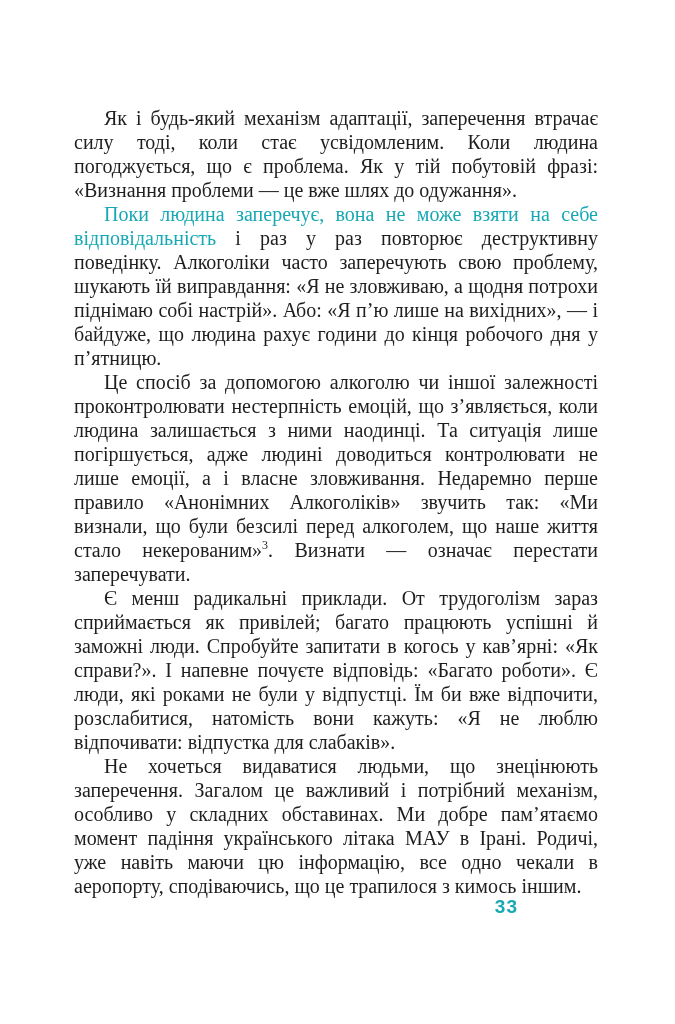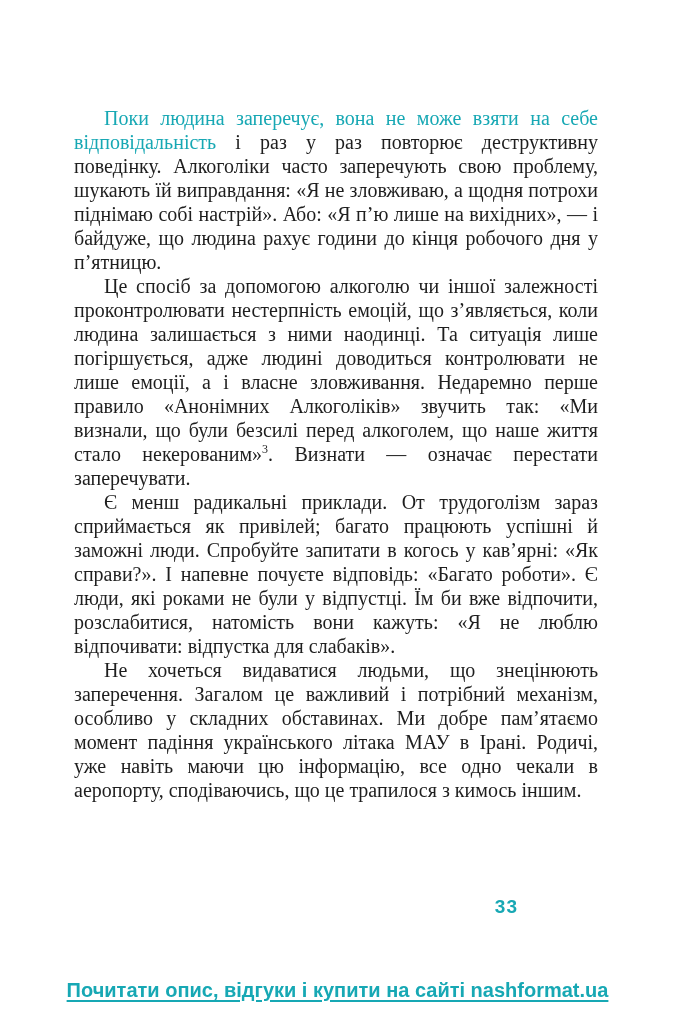--- a/index.html
+++ b/index.html
@@ -78,25 +78,23 @@
     text-underline-offset: 3px;
     cursor: pointer;
   }
 </style>
 </head>
 <body>
 
 <main class="page">
 
   <section class="text-block" id="body-text">
+      <p><span>Як і будь-який механізм адаптації, заперечення втрачає силу тоді, коли стає усвідомленим. Коли людина погоджується, що є проблема. Як у тій побутовій фразі: «Визнання проблеми — це вже шлях до одужання».</span></p>
       <p><span class="highlight">Поки людина заперечує, вона не може взяти на себе відповідальність</span><span> і раз у раз повторює деструктивну поведінку. Алкоголіки часто заперечують свою проблему, шукають їй виправдання: «Я не зловживаю, а щодня потрохи піднімаю собі настрій». Або: «Я п’ю лише на вихідних», — і байдуже, що людина рахує години до кінця робочого дня у п’ятницю.</span></p>
       <p><span>Це спосіб за допомогою алкоголю чи іншої залежності проконтролювати нестерпність емоцій, що з’являється, коли людина залишається з ними наодинці. Та ситуація лише погіршується, адже людині доводиться контролювати не лише емоції, а і власне зловживання. Недаремно перше правило «Анонімних Алкоголіків» звучить так: «Ми визнали, що були безсилі перед алкоголем, що наше життя стало некерованим»</span><span class="sup">3</span><span>. Визнати — означає перестати заперечувати.</span></p>
       <p><span>Є менш радикальні приклади. От трудоголізм зараз сприймається як привілей; багато працюють успішні й заможні люди. Спробуйте запитати в когось у кав’ярні: «Як справи?». І напевне почуєте відповідь: «Багато роботи». Є люди, які роками не були у відпустці. Їм би вже відпочити, розслабитися, натомість вони кажуть: «Я не люблю відпочивати: відпустка для слабаків».</span></p>
       <p><span>Не хочеться видаватися людьми, що знецінюють заперечення. Загалом це важливий і потрібний механізм, особливо у складних обставинах. Ми добре пам’ятаємо момент падіння українського літака МАУ в Ірані. Родичі, уже навіть маючи цю інформацію, все одно чекали в аеропорту, сподіваючись, що це трапилося з кимось іншим.</span></p>
     </section>
 
   <div class="page-number">33</div>
 
-  <footer class="footer">
-    <a class="store-link">Почитати опис, відгуки і купити на сайті nashformat.ua</a>
-  </footer>
 
 </main>
 
 </body></html>

